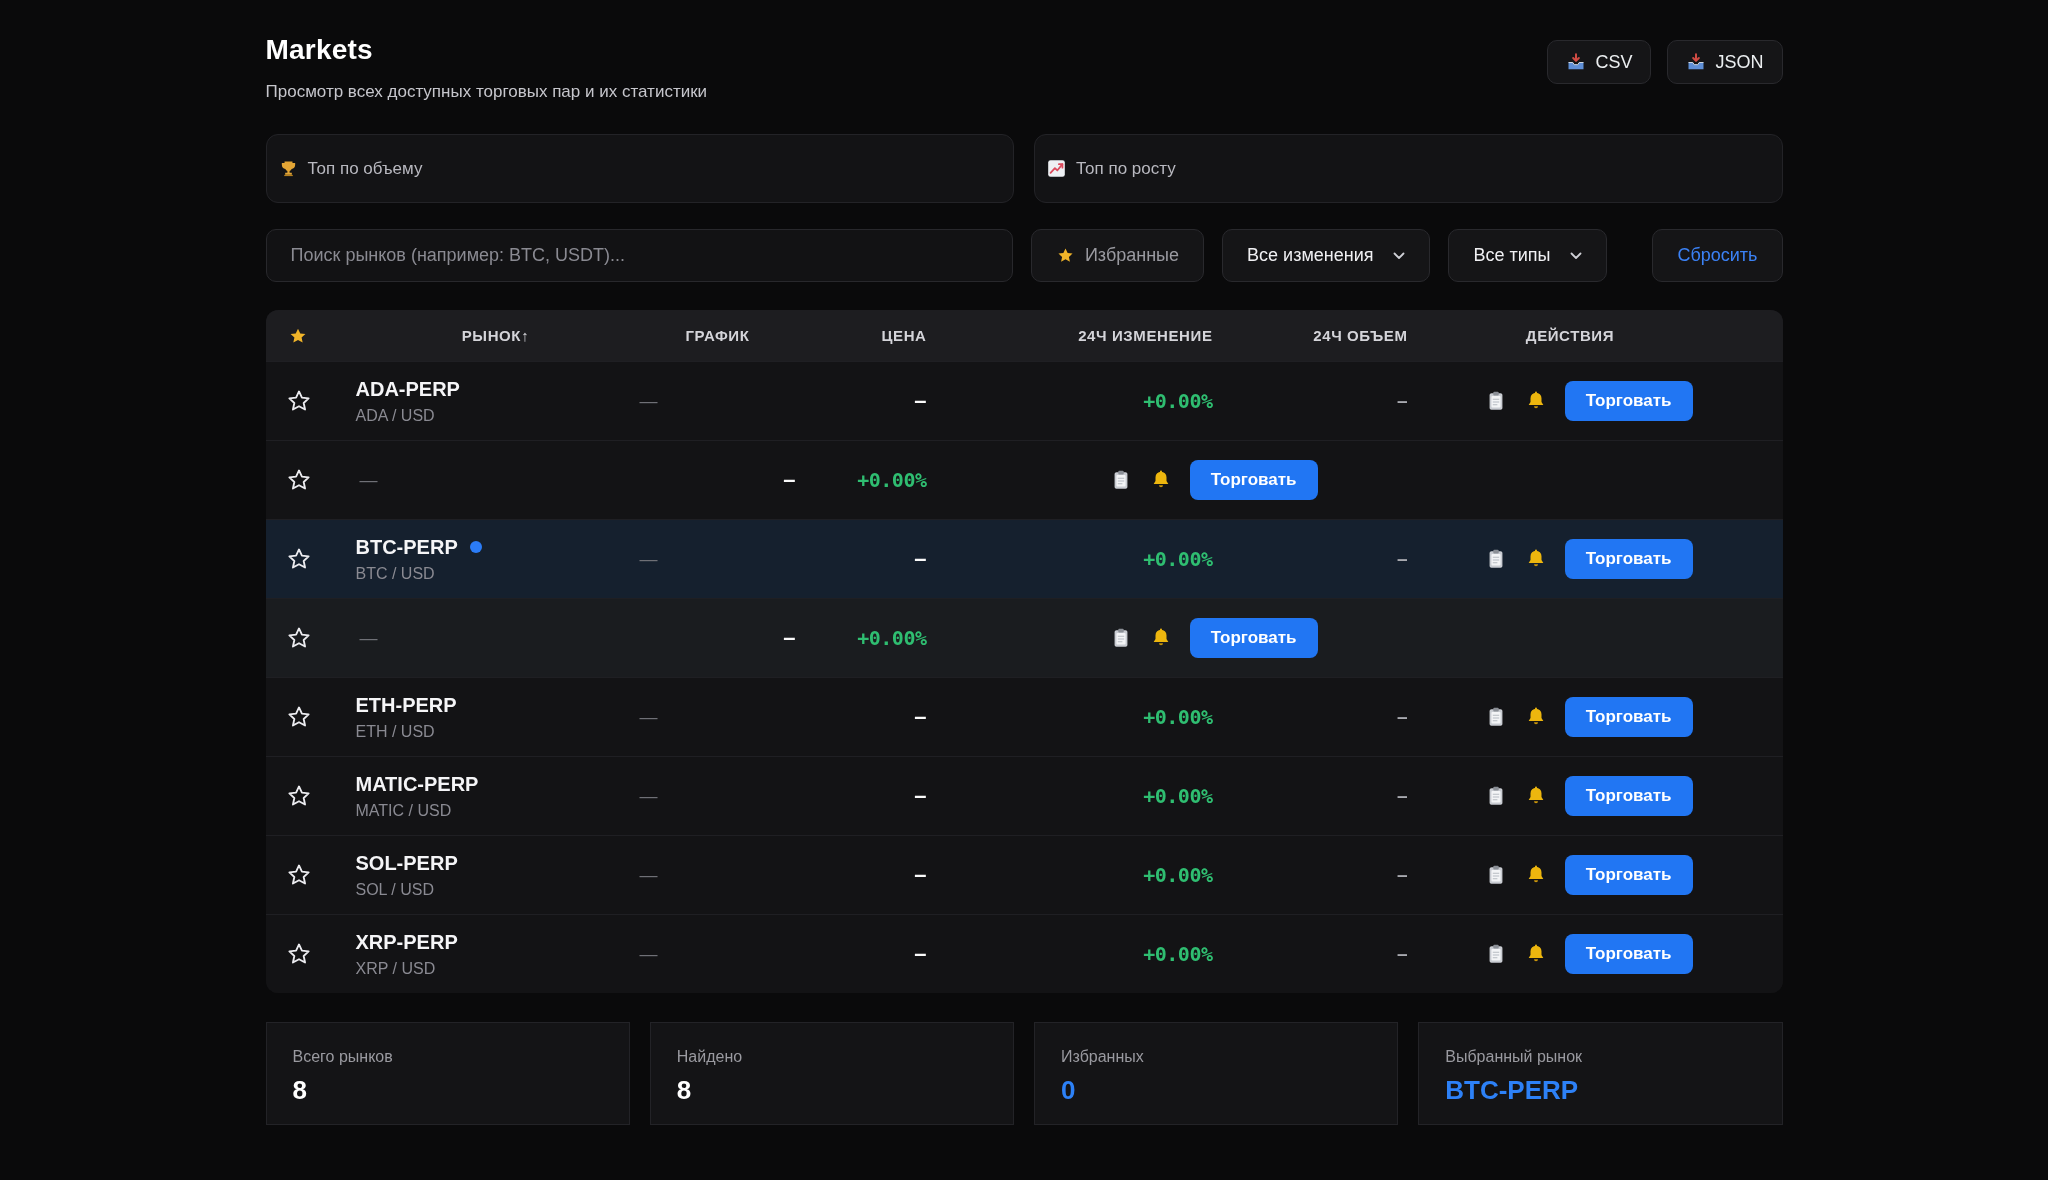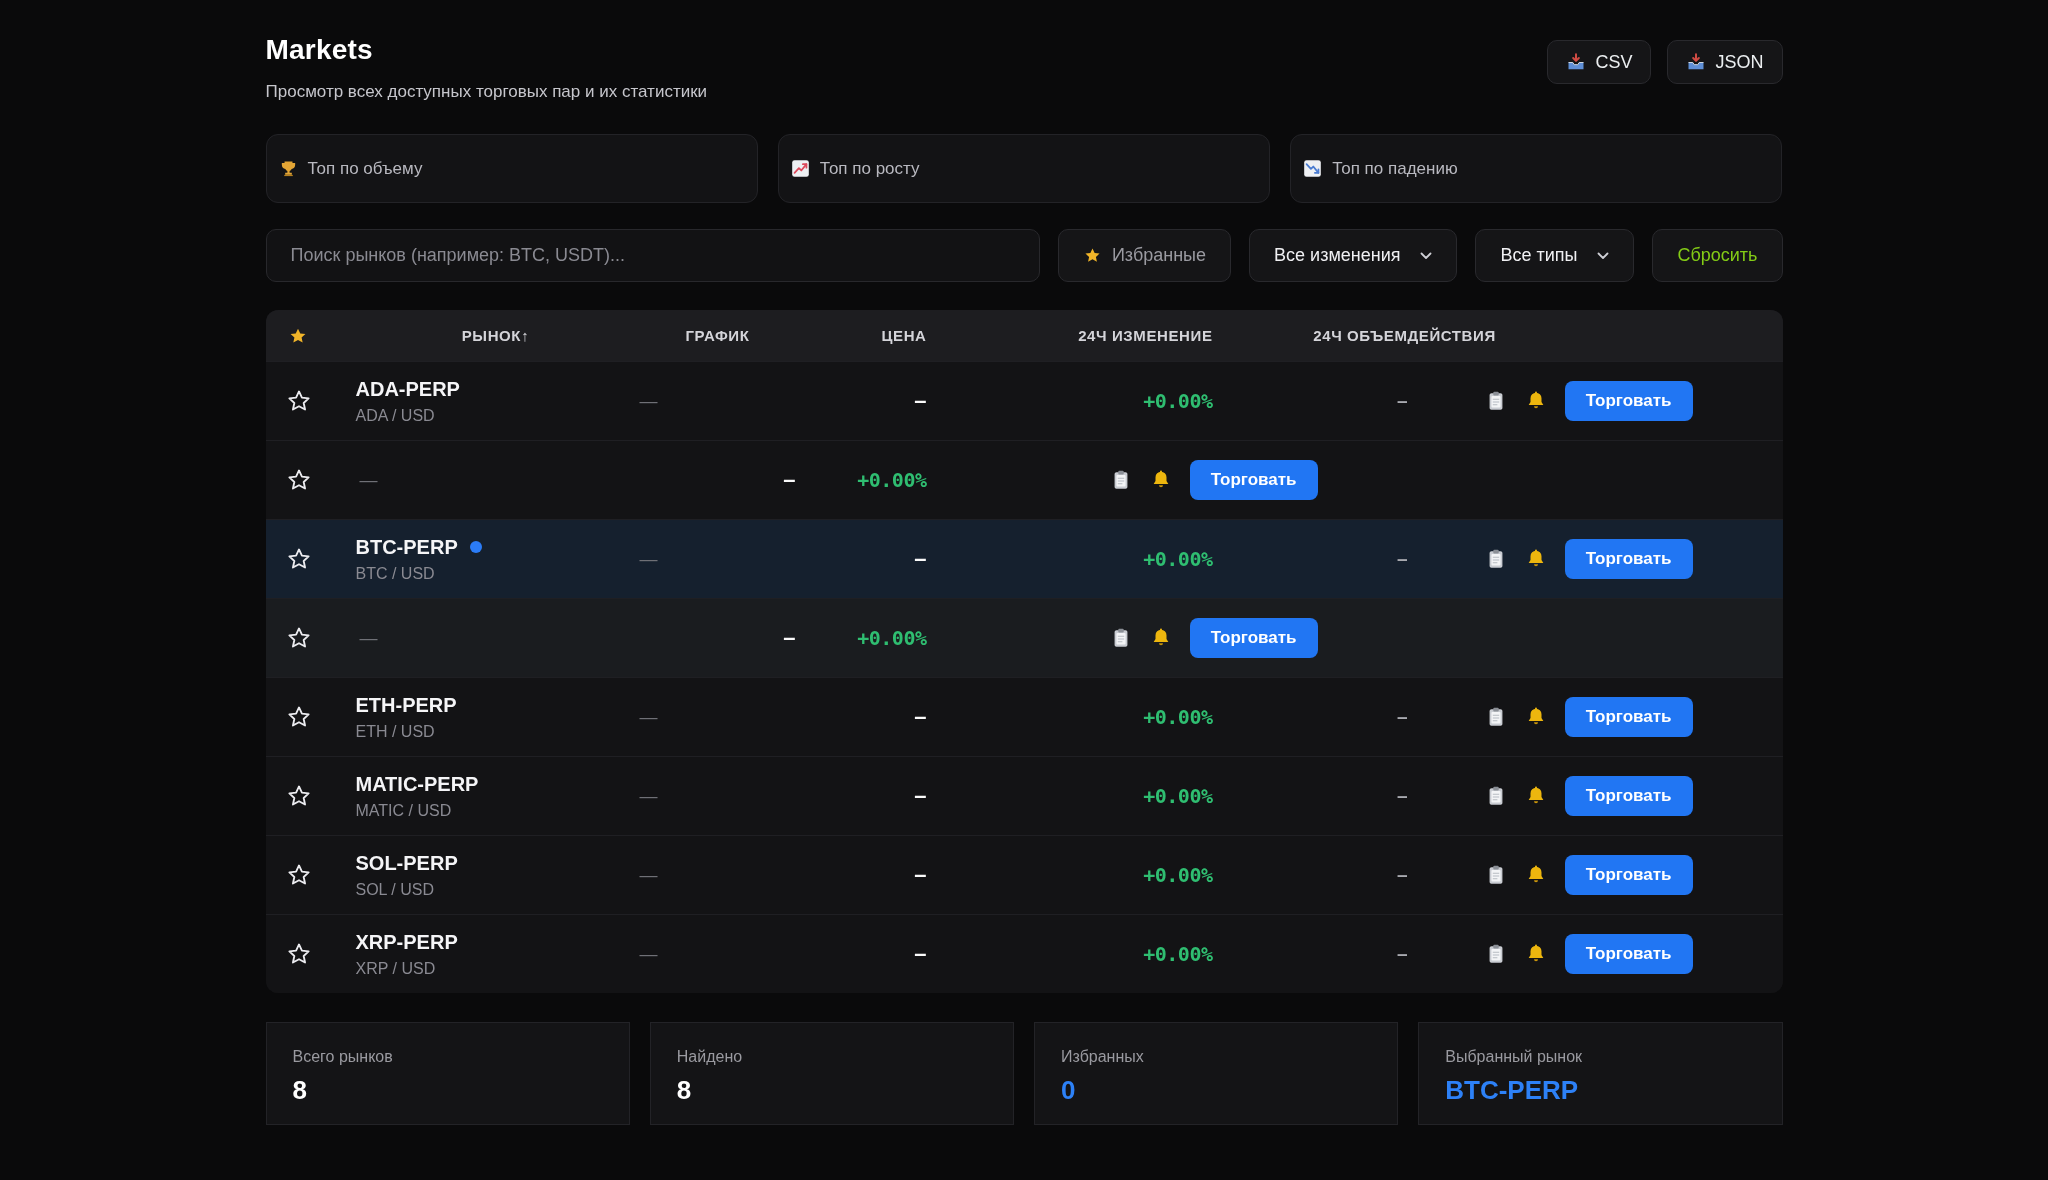--- a/index.html
+++ b/index.html
@@ -41,38 +41,38 @@
     font-family:"Liberation Sans","DejaVu Sans",sans-serif; outline:none;
   }
   .search-input::placeholder { color:#8a8a92; }
   .filter-btn {
     height:53px; display:flex; align-items:center; gap:10px;
     background:#151517; border:1px solid #29292d; border-radius:10px;
     padding:0 24px; font-size:18px; cursor:pointer; white-space:nowrap;
   }
   .filter-btn.muted { color:#9a9aa1; }
   .filter-btn.select { color:#f0f0f3; gap:20px; }
-  .filter-btn.reset { color:#84cc16; }
+  .filter-btn.reset { color:#3b82f6;margin-left:27px; }
 
   
   .market-table { margin-top:28px; background:#121214; border-radius:12px; overflow:hidden; }
   .thead, .trow {
     display:grid;
     grid-template-columns:90px 280px 160px 131px 286px 195px 1fr;
     align-items:center;
   }
   .thead { height:51px; background:#1d1d20; }
   .th {
     font-size:15px; font-weight:700; letter-spacing:.6px;
     color:#d4d4d9; text-transform:uppercase;text-align:center;
   }
   .th.c-star { padding-left:22px; display:flex; align-items:center; }
   .th.c-chart { padding-left:4px; }
   .th.right { text-align:right; }
-  .th.c-actions { text-align:left; padding-right:50px; }
+  .th.c-actions { text-align:center; padding-right:50px; }
   .trow { height:79px; border-top:1px solid #1f1f23; background:#131315; cursor:pointer; }
   .trow.row-hover { background:#1a1c1f; }
   .trow.row-selected { background:#15202e; }
   .c-star-cell { padding-left:20px; display:flex; align-items:center; }
   .star-btn { background:none; border:none; cursor:pointer; display:flex; padding:0; }
   .market-cell { display:flex; flex-direction:column; gap:6px; }
   .market-name { font-size:20px; font-weight:700; color:#f5f5f7; display:flex; align-items:center; gap:12px; }
   .selected-dot { width:12px; height:12px; border-radius:50%; background:#2b7cf7; display:inline-block; }
   .market-pair { font-size:16px; color:#8a8a92; }
   .chart-cell { padding-left:4px; font-size:18px; color:#6f7076; }
@@ -186,28 +186,20 @@
         </span>
       <span class="top-card-label">Топ по объему</span>
     </div>
     <div class="top-card">
       <span>
           <svg width="19" height="19" viewBox="0 0 24 24">
             <use href="#ic-chart-up"></use>
           </svg>
         </span>
       <span class="top-card-label">Топ по росту</span>
-    </div>
-    <div class="top-card">
-      <span>
-          <svg width="19" height="19" viewBox="0 0 24 24">
-            <use href="#ic-chart-down"></use>
-          </svg>
-        </span>
-      <span class="top-card-label">Топ по падению</span>
     </div>
   </div>
 
   <div class="filter-row">
     <input class="search-input" type="text" placeholder="Поиск рынков (например: BTC, USDT)..." style="">
     <button class="filter-btn muted">
       <span>
           <svg width="19" height="19" viewBox="0 0 24 24">
             <use href="#ic-star-filled"></use>
           </svg>

